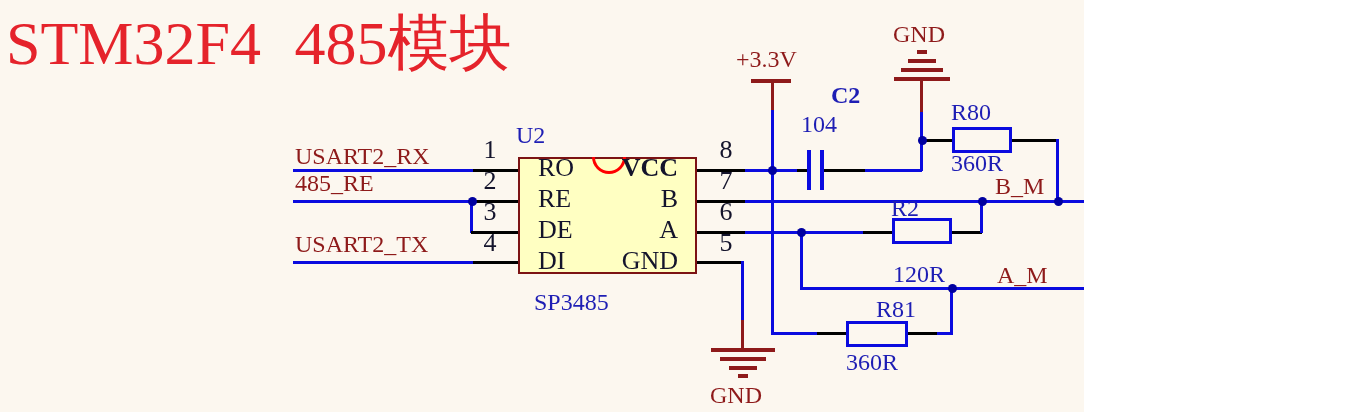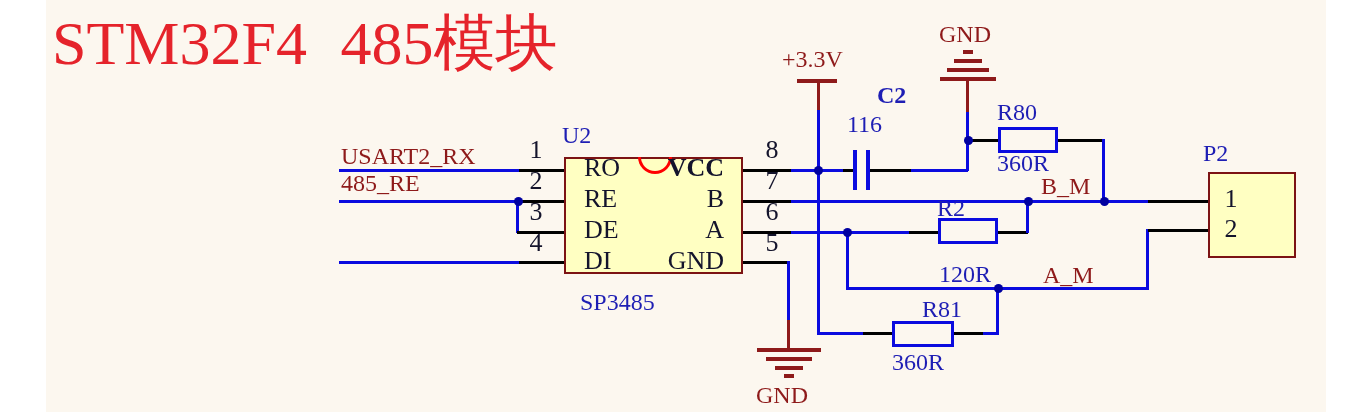--- a/index.html
+++ b/index.html
@@ -2,24 +2,23 @@
 <html style="--bg: #FCF7EF; --wire: #0B0BDF; --stub: #000000; --dark: #8E1A1A; --des: #1E1EB4; --pin: #14142C; --chipfill: #FFFFC2; --chipborder: #7C1314; --title: #E5232B; --junction: #0000A0; --notch: #FF0000;"><head>
 <meta charset="utf-8">
 <style>
   :root{
     --bg:#FCF7EF; --wire:#0B0BDF; --stub:#000000; --dark:#8E1A1A;
     --des:#1E1EB4; --pin:#14142C; --chipfill:#FFFFC2; --chipborder:#7C1314;
     --title:#E5232B; --junction:#0000A0; --notch:#FF0000;
   }
   html,body{margin:0;padding:0;}
   #canvas{
-    position:relative; width:1280px; height:412px; overflow:hidden;
+    position:relative; width:1084px; height:412px; overflow:hidden;
     background:var(--bg);
     font-family:"Liberation Serif","DejaVu Serif",serif;
-    margin-left:46px;
   }
   .t{position:absolute; line-height:1; white-space:nowrap;
      font-family:"Liberation Serif","DejaVu Serif",serif;}
   .title{font-size:62px; color:var(--title); word-spacing:18px;}
   .lbl{font-size:24px; color:var(--dark);}
   .des{font-size:24px; color:var(--des);}
   .pin{font-size:26px; color:var(--pin);}
   .num{width:18px; text-align:center;}
   .w,.k,.dr{position:absolute;}
   .w{background:var(--wire);}
@@ -50,20 +49,21 @@
   <div class="w h" style="left:293px; top:200px; width:179px;"></div>
   <div class="w v" style="left:470px; top:200px; height:33px;"></div>
   <div class="w h" style="left:293px; top:261px; width:180px;"></div>
   <div class="k h" style="left:473px; top:169px; width:45px;"></div>
   <div class="k h" style="left:472px; top:200px; width:46px;"></div>
   <div class="k h" style="left:471px; top:231px; width:47px;"></div>
   <div class="k h" style="left:473px; top:261px; width:45px;"></div>
 
   <div class="t lbl" style="left:295px; top:144px;">USART2_RX</div>
   <div class="t lbl" style="left:295px; top:171px;">485_RE</div>
+  <div class="t lbl" style="left:295px; top:232px;">USART2_TX</div>
 
   <div class="t pin num" style="left:481px; top:137px;">1</div>
   <div class="t pin num" style="left:481px; top:168px;">2</div>
   <div class="t pin num" style="left:481px; top:199px;">3</div>
   <div class="t pin num" style="left:481px; top:230px;">4</div>
 
   <div class="box" style="left:518px; top:157px; width:179px; height:117px;"></div>
   <div class="notch" style="left:592px; top:157px;"></div>
   <div class="t des" style="left:516px; top:123px;">U2</div>
   <div class="t des" style="left:534px; top:290px;">SP3485</div>
@@ -92,21 +92,21 @@
   <div class="dr v" style="left:771px; top:83px; height:28px;"></div>
   <div class="w v" style="left:771px; top:110px; height:225px;"></div>
 
   <div class="w h" style="left:745px; top:169px; width:52px;"></div>
   <div class="k h" style="left:797px; top:169px; width:13px;"></div>
   <div class="plate" style="left:807px; top:150px;"></div>
   <div class="plate" style="left:820px; top:150px;"></div>
   <div class="k h" style="left:824px; top:169px; width:41px;"></div>
   <div class="w h" style="left:865px; top:169px; width:57px;"></div>
   <div class="t des" style="left:831px; top:83px;font-weight:bold;">C2</div>
-  <div class="t des" style="left:801px; top:112px;">116</div>
+  <div class="t des" style="left:801px; top:112px;">104</div>
 
   <div class="t lbl" style="left:893px; top:22px;">GND</div>
   <div class="dr" style="left:917px; top:50px; width:10px; height:4px;"></div>
   <div class="dr" style="left:908px; top:59px; width:28px; height:4px;"></div>
   <div class="dr" style="left:901px; top:68px; width:42px; height:4px;"></div>
   <div class="dr" style="left:894px; top:77px; width:56px; height:4px;"></div>
   <div class="dr v" style="left:920px; top:81px; height:31px;"></div>
   <div class="w v" style="left:920px; top:112px; height:59px;"></div>
 
   <div class="k h" style="left:925px; top:139px; width:27px;"></div>

